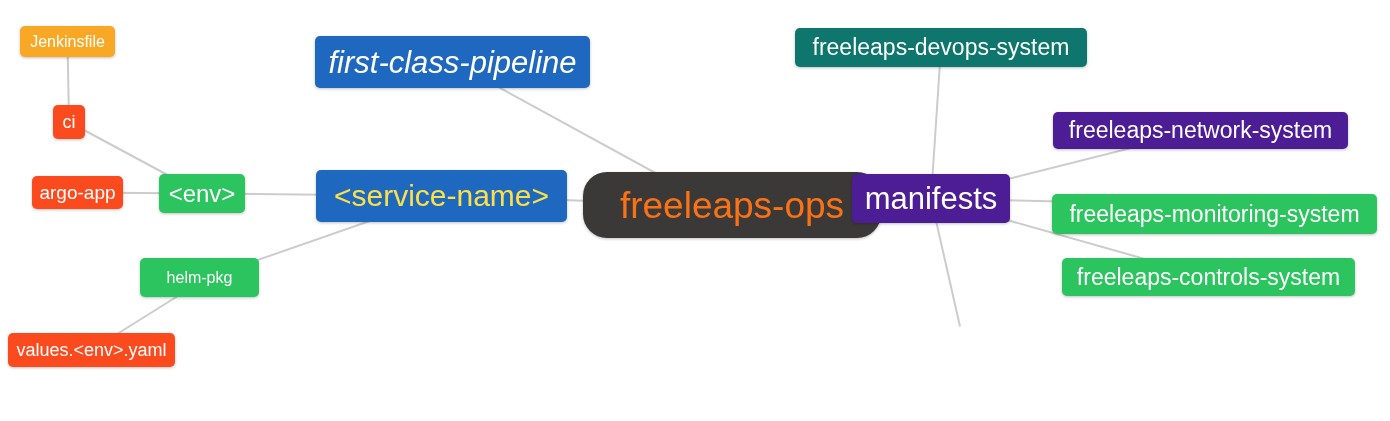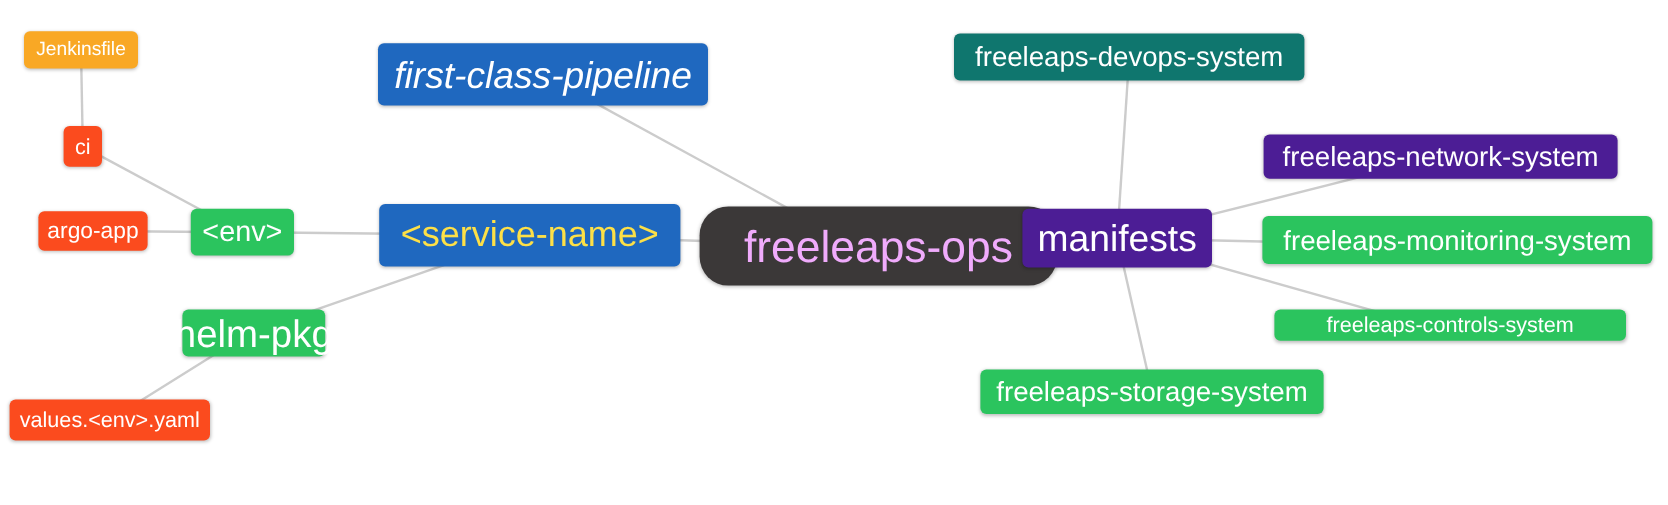--- a/index.html
+++ b/index.html
@@ -64,25 +64,24 @@
       <line x1="931" y1="198.5" x2="1200.5" y2="130.5" stroke="#cccccc" stroke-width="2"></line>
       <line x1="931" y1="198.5" x2="1214.5" y2="205" stroke="#cccccc" stroke-width="2"></line>
       <line x1="931" y1="198.5" x2="1208.5" y2="277" stroke="#cccccc" stroke-width="2"></line>
       <line x1="931" y1="198.5" x2="960" y2="326.5" stroke="#cccccc" stroke-width="2"></line>
     </svg>
   <div class="node-layer" id="node-layer">
       <div class="node" style="left: 20px; top: 26px; width: 95px; height: 31px; background: rgb(249, 168, 37); font-size: 16px; color: rgb(255, 255, 255);">Jenkinsfile</div>
       <div class="node" style="left: 53px; top: 105px; width: 32px; height: 34px; background: rgb(251, 75, 30); font-size: 18px; color: rgb(255, 255, 255);">ci</div>
       <div class="node" style="left: 32px; top: 176px; width: 91px; height: 33px; background: rgb(251, 75, 30); font-size: 19px; color: rgb(255, 255, 255);">argo-app</div>
       <div class="node" style="left: 159px; top: 174px; width: 86px; height: 39px; background: rgb(43, 196, 94); font-size: 24px; color: rgb(255, 255, 255);">&lt;env&gt;</div>
-      <div class="node" style="left: 152px; top: 258px; width: 119px; height: 39px; background: rgb(43, 196, 94); font-size: 32px; color: rgb(255, 255, 255);">helm-pkg</div>
+      <div class="node" style="left: 140px; top: 258px; width: 119px; height: 39px; background: rgb(43, 196, 94); font-size: 16px; color: rgb(255, 255, 255);">helm-pkg</div>
       <div class="node" style="left: 8px; top: 333px; width: 167px; height: 34px; background: rgb(251, 75, 30); font-size: 18px; color: rgb(255, 255, 255);">values.&lt;env&gt;.yaml</div>
       <div class="node" style="left: 315px; top: 36px; width: 275px; height: 52px; background: rgb(31, 104, 191); font-size: 31px; color: rgb(255, 255, 255); font-style: italic;">first-class-pipeline</div>
       <div class="node" style="left: 316px; top: 170px; width: 251px; height: 52px; background: rgb(31, 104, 191); font-size: 30px; color: #fde047;">&lt;service-name&gt;</div>
-      <div class="node" style="left: 583px; top: 172px; width: 298px; height: 66px; background: rgb(59, 56, 56); font-size: 37px; color: #f0abfc; border-radius: 24px;">freeleaps-ops</div>
+      <div class="node" style="left: 583px; top: 172px; width: 298px; height: 66px; background: rgb(59, 56, 56); font-size: 37px; color: #f97316; border-radius: 24px;">freeleaps-ops</div>
       <div class="node" style="left: 852px; top: 174px; width: 158px; height: 49px; background: #4c1d95; font-size: 31px; color: rgb(255, 255, 255);">manifests</div>
       <div class="node" style="left: 795px; top: 28px; width: 292px; height: 39px; background: #0f766e; font-size: 23px; color: rgb(255, 255, 255);">freeleaps-devops-system</div>
       <div class="node" style="left: 1053px; top: 112px; width: 295px; height: 37px; background: #4c1d95; font-size: 23px; color: rgb(255, 255, 255);">freeleaps-network-system</div>
-      <div class="node" style="left: 1052px; top: 180px; width: 325px; height: 40px; background: rgb(43, 196, 94); font-size: 23px; color: rgb(255, 255, 255);">freeleaps-monitoring-system</div>
-      <div class="node" style="left: 1062px; top: 258px; width: 293px; height: 26px; background: rgb(43, 196, 94); font-size: 18px; color: rgb(255, 255, 255);">freeleaps-controls-system</div>
-      <div class="node" style="left: 817px; top: 308px; width: 286px; height: 37px; background: rgb(43, 196, 94); font-size: 23px; color: rgb(255, 255, 255);">freeleaps-storage-system</div>
+      <div class="node" style="left: 1052px; top: 194px; width: 325px; height: 40px; background: rgb(43, 196, 94); font-size: 23px; color: rgb(255, 255, 255);">freeleaps-monitoring-system</div>
+      <div class="node" style="left: 1062px; top: 258px; width: 293px; height: 38px; background: rgb(43, 196, 94); font-size: 23px; color: rgb(255, 255, 255);">freeleaps-controls-system</div>
     </div>
 </div>
 
 </body></html>

